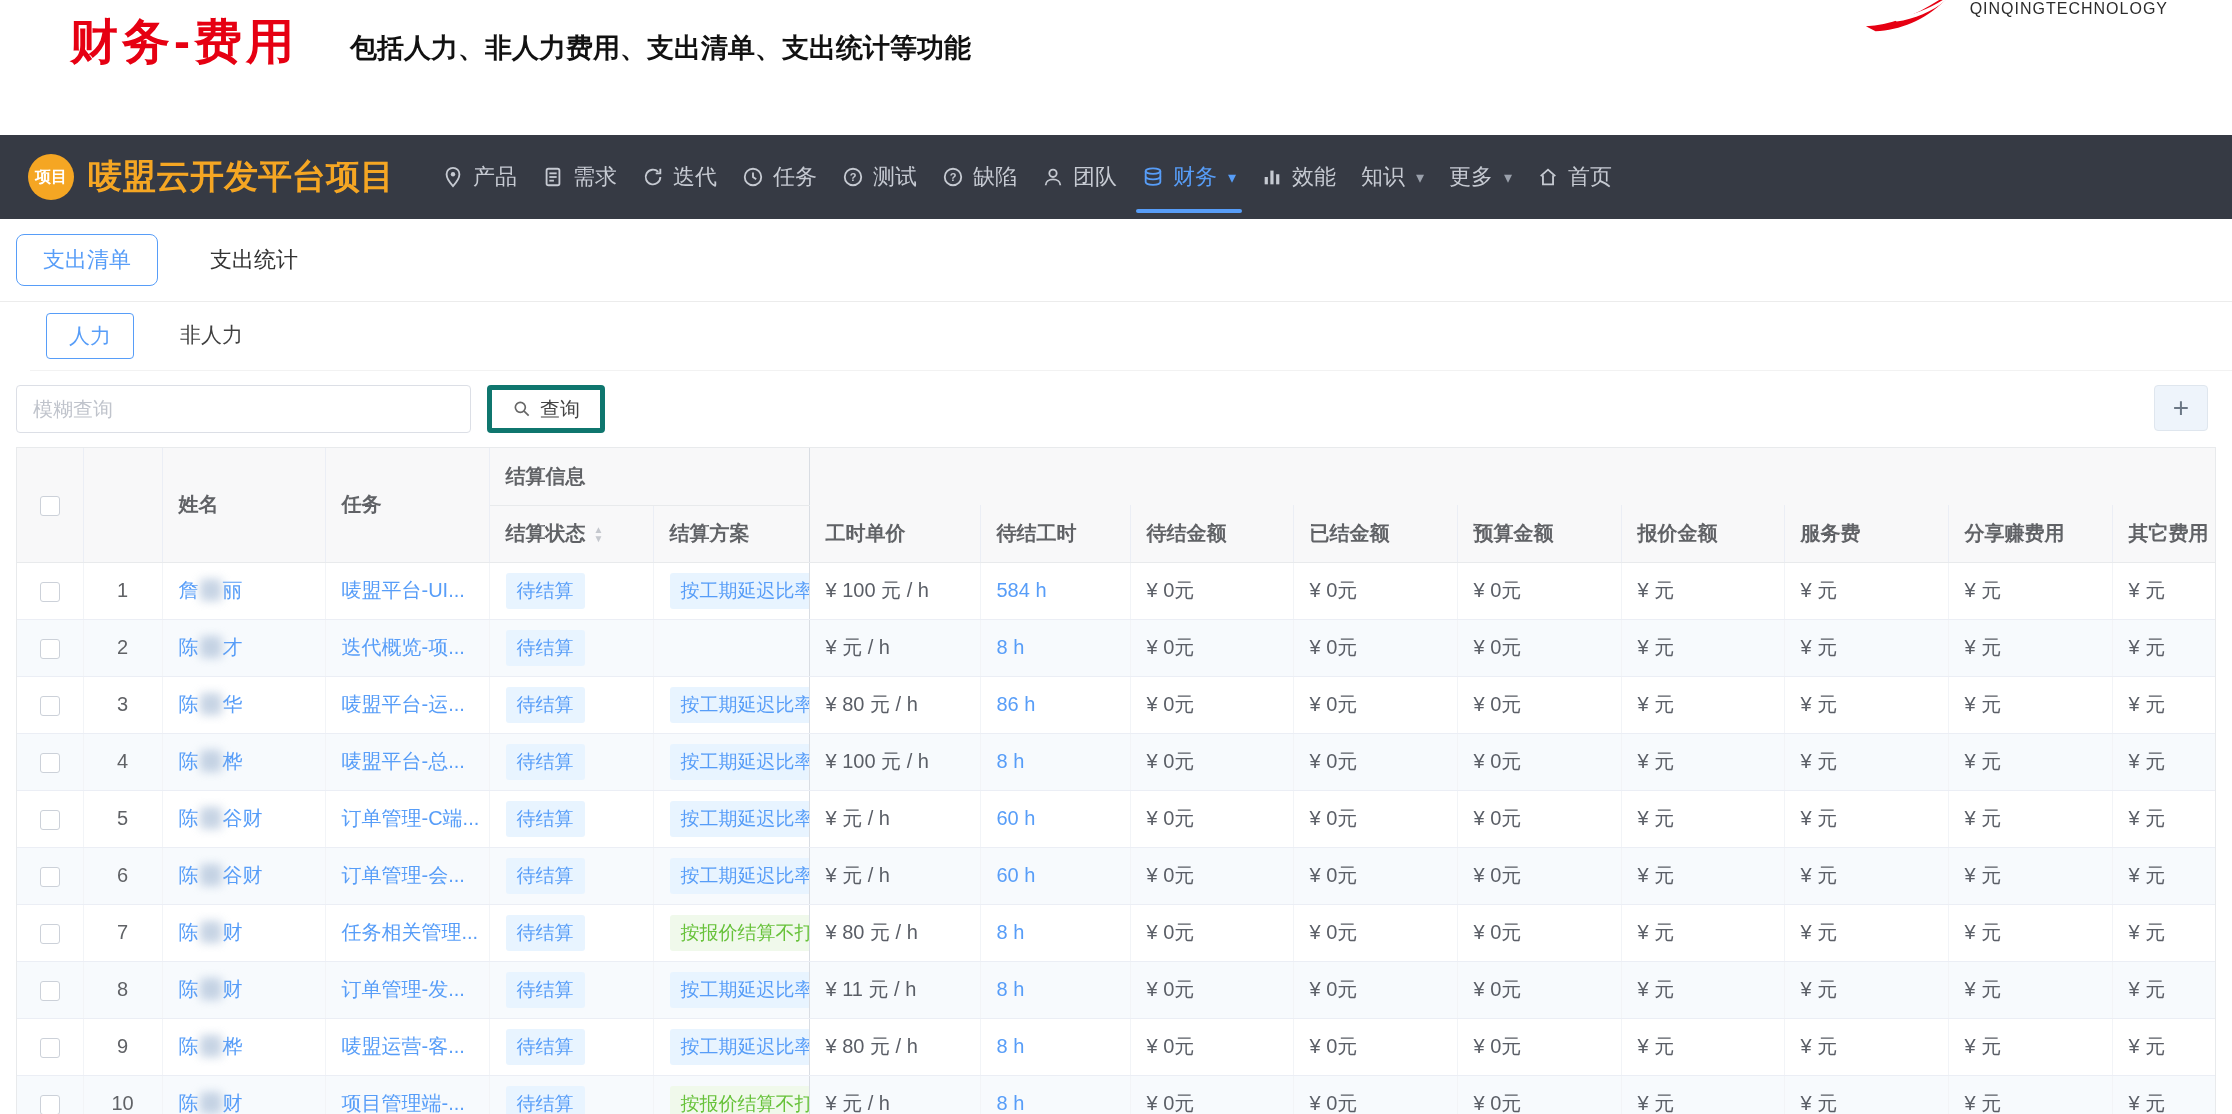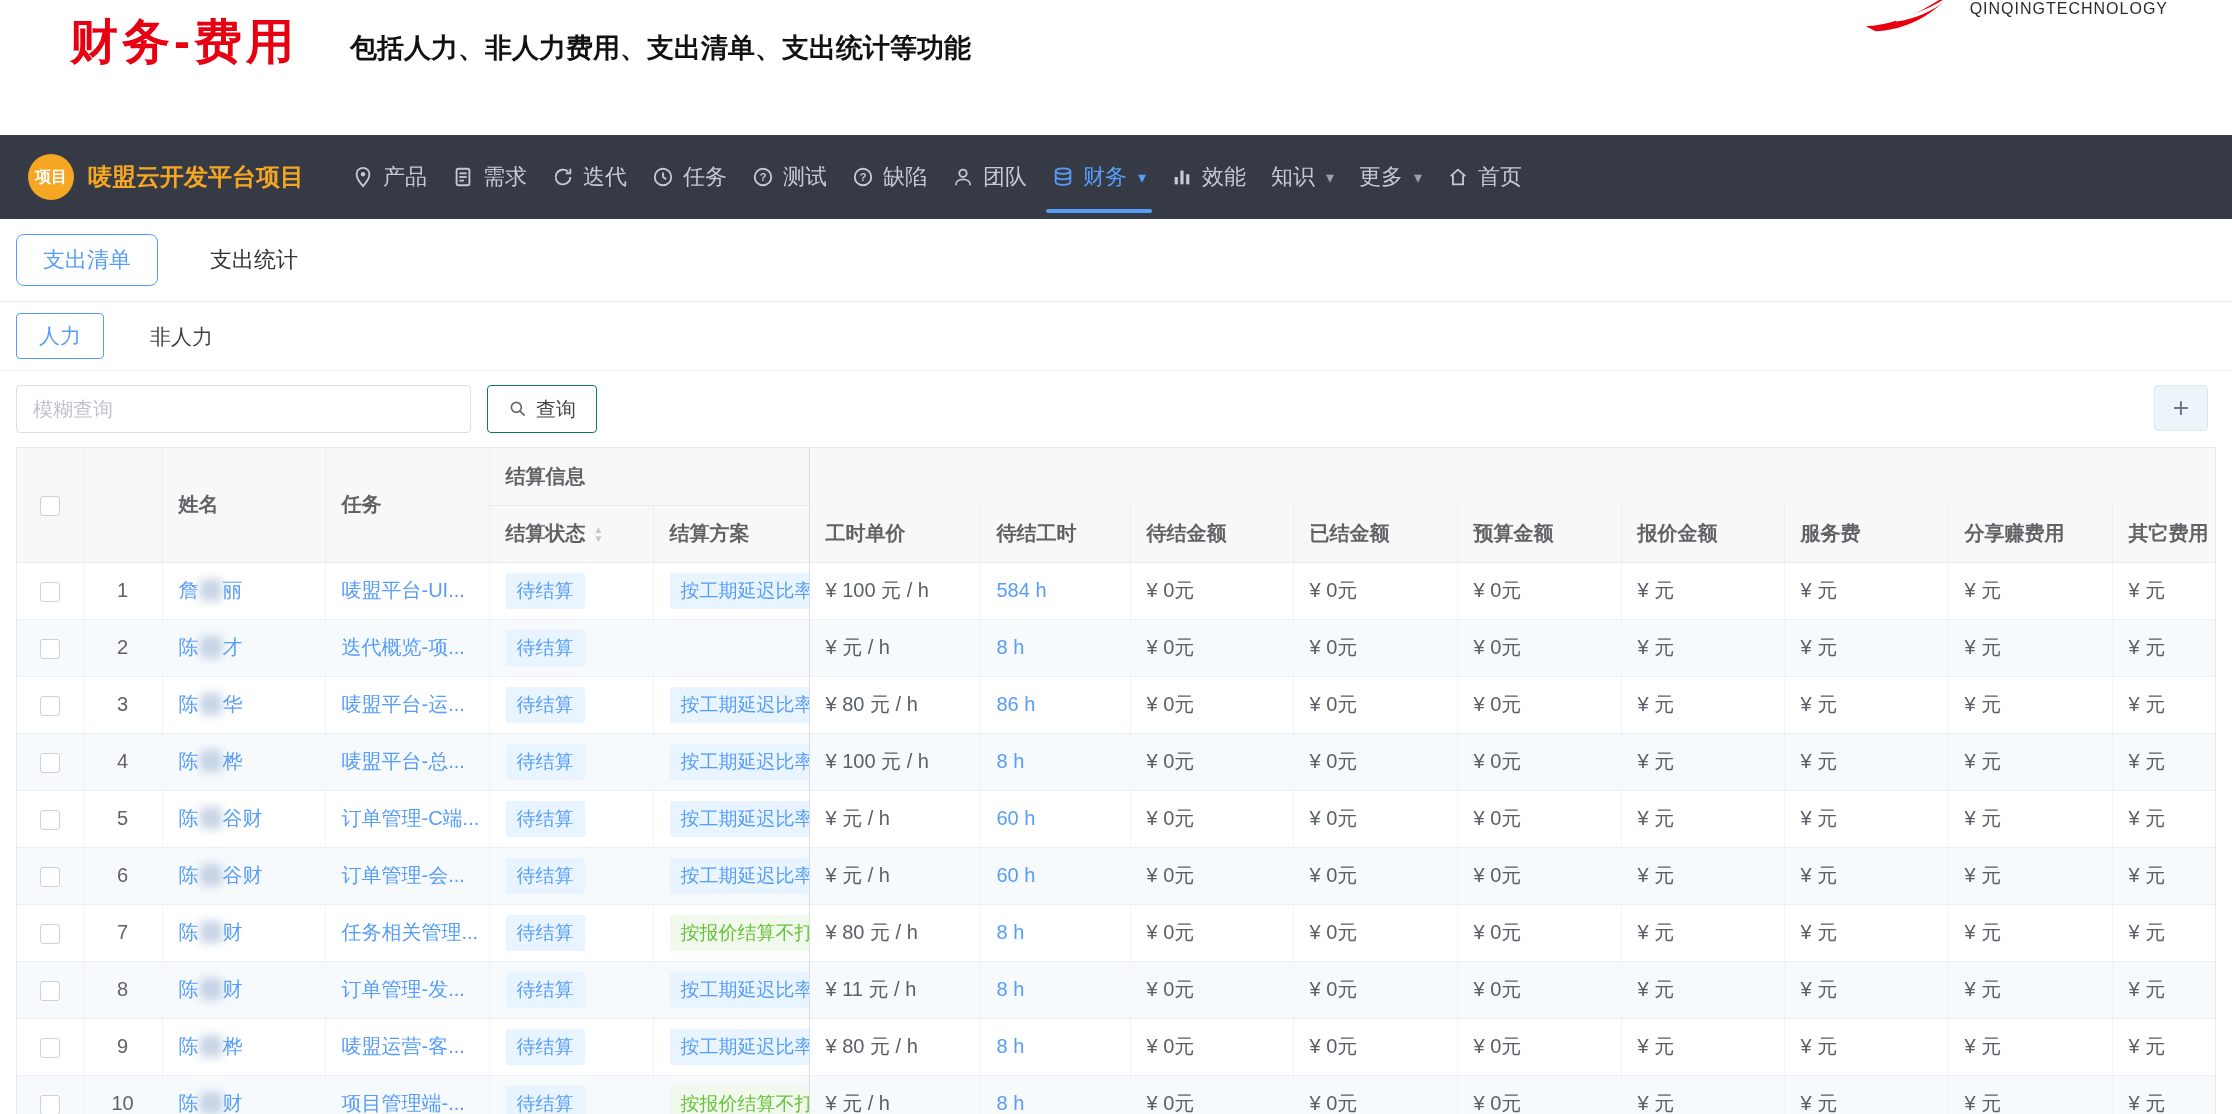--- a/index.html
+++ b/index.html
@@ -11,49 +11,49 @@
     display:flex; align-items:flex-start; }
   .page-title { color:#e60012; font-size:48px; font-weight:bold; letter-spacing:4px; line-height:56px; }
   .page-subtitle { color:#111; font-size:27px; font-weight:600; margin:16px 0 0 52px; }
   .logo { position:absolute; right:64px; top:-14px; display:flex; align-items:flex-end; gap:10px; }
   .logo-text { font-size:16px; font-weight:normal; color:#2b2b2b; letter-spacing:1px; padding-bottom:22px; }
 
   
   .navbar { height:84px; background:#363a44; display:flex; align-items:center; padding:0 28px; }
   .proj-badge { width:46px; height:46px; border-radius:50%; background:#f5a623; color:#fff;
     font-size:16px; font-weight:bold; display:flex; align-items:center; justify-content:center; flex:0 0 auto; }
-  .proj-name { color:#f5a623; font-size:24px; font-weight:bold; margin:0 48px 0 14px; white-space:nowrap; }
+  .proj-name { color:#f5a623; font-size:34px; font-weight:bold; margin:0 48px 0 14px; white-space:nowrap; }
   .nav-items { display:flex; align-items:stretch; height:72px; gap:25px; }
   .nav-item { display:flex; align-items:center; gap:9px; color:#c6cad2; font-size:22px;
     position:relative; cursor:pointer; white-space:nowrap; }
   .nav-item .nav-icon { display:inline-flex; width:22px; height:22px; }
   .nav-item .nav-icon svg { width:22px; height:22px; }
   .nav-item .caret { font-size:16px; color:#9aa0ab; margin-left:2px; }
   .nav-item.active { color:#579df8; }
   .nav-item.active .caret { color:#579df8; }
   .nav-item.active::after { content:""; position:absolute; left:-6px; right:-6px; bottom:0;
     height:4px; background:#579df8; border-radius:2px; }
 
   
   .tab-row { display:flex; align-items:center; padding:15px 0 15px 16px; border-bottom:1px solid #ececec; background:#fff; }
   .tab { font-size:22px; padding:10px 26px; border-radius:8px; cursor:pointer; color:#333; }
   .tab.active { color:#579df8; border:1px solid #579df8; background:#fff; }
   .tab.plain { margin-left:26px; }
-  .subtab-row { display:flex; align-items:flex-end; padding:11px 18px 11px 16px; border-bottom:1px solid #f2f2f2; background:#fff; }
+  .subtab-row { display:flex; align-items:flex-start; padding:11px 18px 11px 16px; border-bottom:1px solid #f2f2f2; background:#fff;margin-left:30px; }
   .subtab { font-size:21px; padding:8px 22px; border-radius:4px; cursor:pointer; color:#404040; }
   .subtab.active { color:#579df8; border:1px solid #579df8; }
   .subtab.plain { margin-left:24px; }
 
   
   .toolbar { position:relative; display:flex; align-items:center; padding:14px 24px 14px 16px; background:#fff; }
   .search-input { width:455px; height:48px; border:1px solid #dcdfe6; border-radius:4px;
     font-size:20px; padding:0 16px; color:#a21caf; outline:none; }
   .search-input::placeholder { color:#c0c4cc; }
   .search-btn { display:flex; align-items:center; gap:8px; margin-left:16px; height:48px;
-    padding:0 20px; background:#fff; border:1px solid #0f766e; border-radius:4px;
+    padding:0 20px; background:#fff; border:5px solid #0f766e; border-radius:4px;
     font-size:20px; color:#444; cursor:pointer; font-family:inherit; }
   .search-btn svg { width:20px; height:20px; color:#666; }
   .add-btn { position:absolute; right:24px; top:14px; width:54px; height:46px;
     background:#eef4fb; border:1px solid #dfe6ee; border-radius:4px;
     color:#6b7785; font-size:28px; line-height:1; cursor:pointer; }
 
   
   .table-wrap { margin:0 16px; border:1px solid #e8eaec; border-bottom:none; overflow:hidden; background:#fff; }
   table { border-collapse:collapse; table-layout:fixed; width:2245px; }
   th { background:#f8f8f9; color:#606266; font-size:20px; font-weight:bold; text-align:left;

